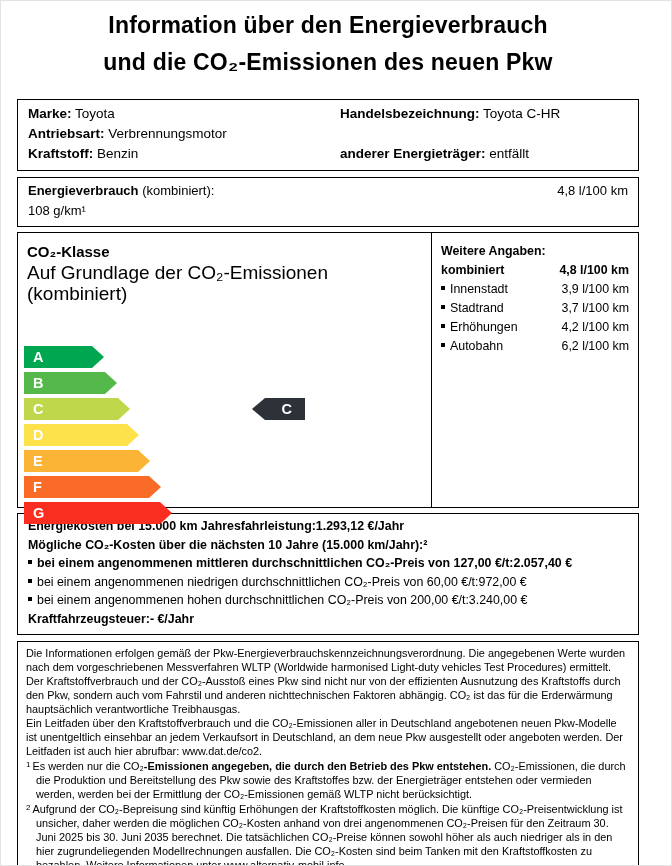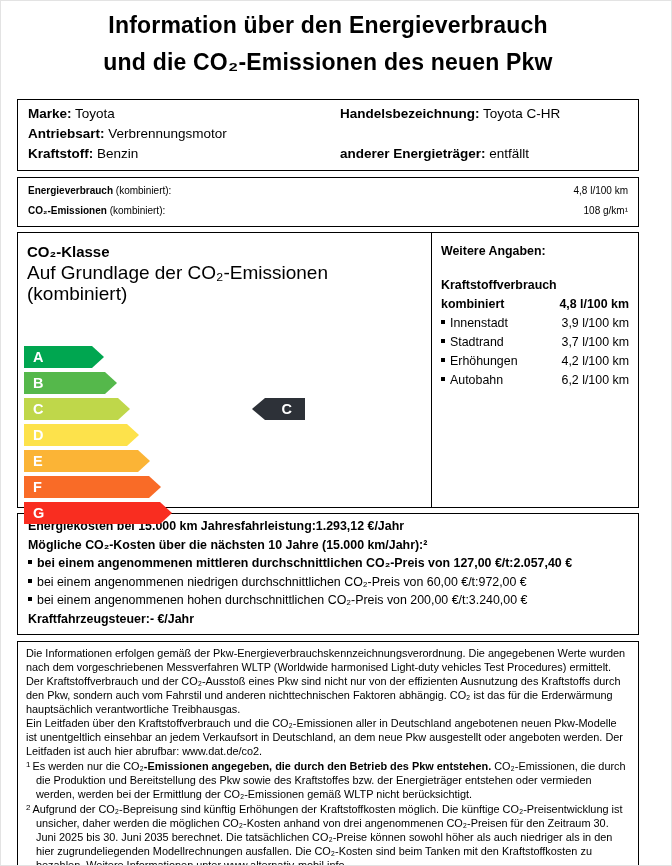--- a/index.html
+++ b/index.html
@@ -20,21 +20,21 @@
   }
   .mt6 { margin-top: 6px; } .mt5 { margin-top: 5px; }
 
   
   .box-vehicle { margin-top: 18px; padding: 4px 10px 6px 10px; font-size: 13.5px; line-height: 20px; }
   .v-row { display: flex; }
   .v-col-l { width: 52%; } .v-col-r { width: 48%; }
   b, .b { font-weight: bold; }
 
   
-  .box-consumption { padding: 3px 10px 5px 10px; font-size: 10px; line-height: 20px; }
+  .box-consumption { padding: 3px 10px 5px 10px; font-size: 13px; line-height: 20px; }
   .c-row { display: flex; justify-content: space-between; }
 
   
   .box-class { display: flex; height: 276px; }
   .class-left { flex: 1; padding: 8px 8px 8px 6px; position: relative; }
   .class-heading { font-weight: bold; font-size: 15px; line-height: 21px; padding-left: 3px; }
   .class-subheading { font-size: 19px; line-height: 21px; padding-left: 3px; }
   .scale { position: relative; margin-top: 42px; }
   .scale-row { height: 22px; margin-bottom: 4px; }
   .scale-arrow {
@@ -102,21 +102,20 @@
       </div>
     </div>
   </div>
 
   <div class="box box-consumption mt6">
     <div class="c-row">
       <span><span class="b">Energieverbrauch</span><span> (kombiniert):</span></span>
       <span>4,8 l/100 km</span>
     </div>
     <div class="c-row">
-      <span><span class="b">CO₂-Emissionen</span><span> (kombiniert):</span></span>
       <span>108 g/km¹</span>
     </div>
   </div>
 
   <div class="box box-class mt5">
     <div class="class-left">
       <div class="class-heading">CO₂-Klasse</div>
       <div class="class-subheading">Auf Grundlage der CO₂-Emissionen (kombiniert)</div>
       <div class="scale">
         <div class="scale-row">
@@ -154,21 +153,20 @@
               <span class="scale-letter">G</span>
             </div>
           </div>
         <div class="indicator" style="background: rgb(45, 49, 56);">
           <span>C</span>
         </div>
       </div>
     </div>
     <div class="class-right">
       <div class="wa-heading">Weitere Angaben:</div>
-      <div class="wa-section">Kraftstoffverbrauch</div>
       <div class="wa-row b">
         <span>kombiniert</span>
         <span>4,8 l/100 km</span>
       </div>
       <div class="wa-row">
         <span><span class="bullet"></span><span>Innenstadt</span></span>
         <span>3,9 l/100 km</span>
       </div>
       <div class="wa-row">
         <span><span class="bullet"></span><span>Stadtrand</span></span>

